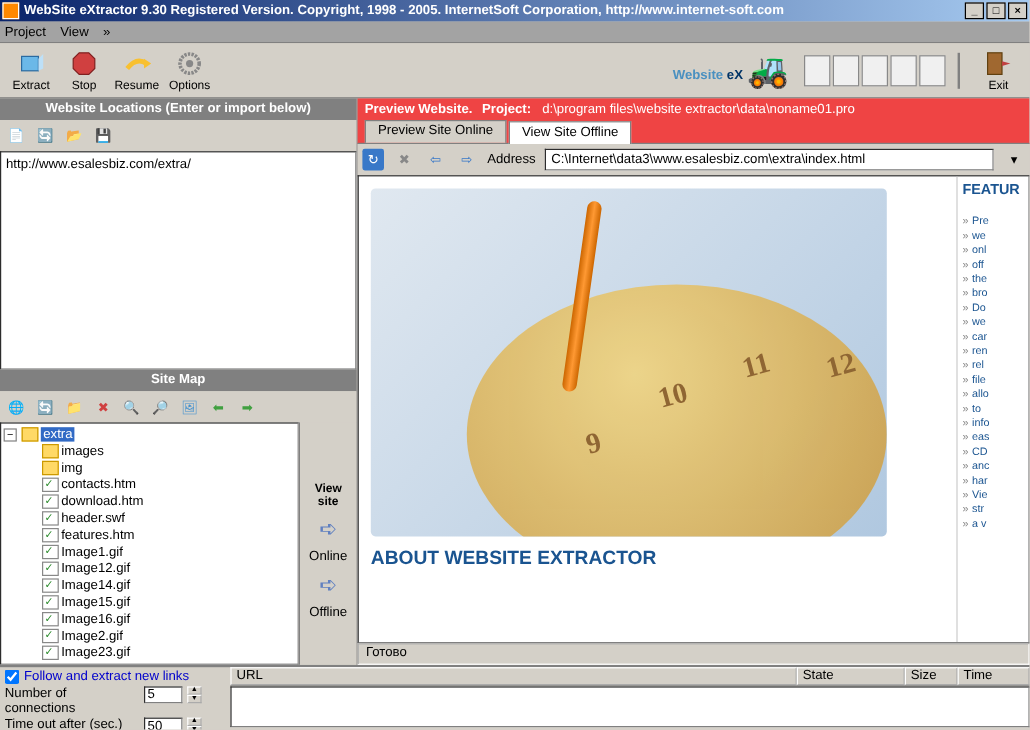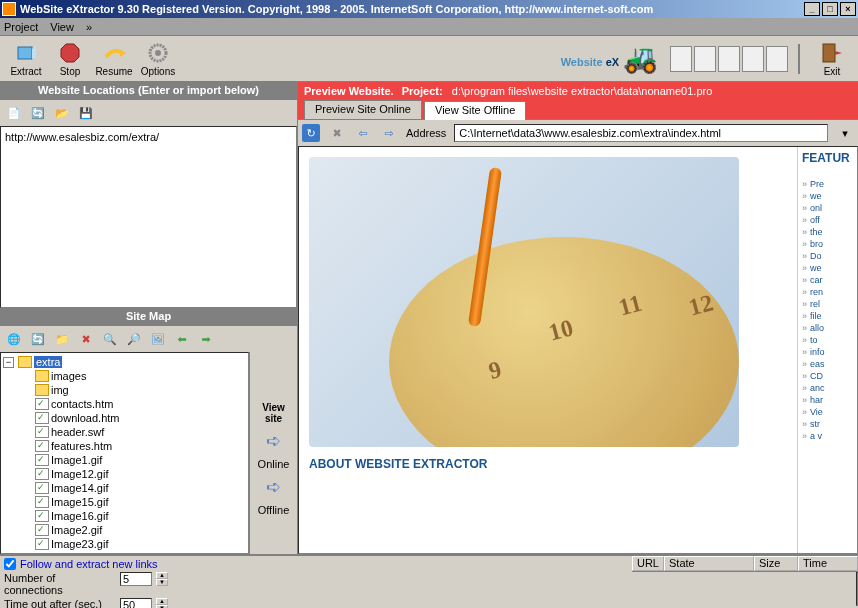--- a/index.html
+++ b/index.html
@@ -58,41 +58,41 @@
 .addr-bar { background: #d4d0c8; height: 26px; display: flex; align-items: center; padding: 2px 4px; gap: 8px; }
 .addr-input { flex: 1; background: #fff; border: 1px inset #808080; padding: 2px 4px; height: 18px; }
 .nav-ico { width: 18px; height: 18px; display: flex; align-items: center; justify-content: center; cursor: pointer; }
 
 .browser { flex: 1; background: #fff; border: 1px inset #808080; display: flex; overflow: hidden; position: relative; }
 .page-content { flex: 1; padding: 10px; position: relative; }
 .page-img { width: 430px; height: 290px; background: linear-gradient(135deg, #e0e8f0, #b0c8e0); border-radius: 4px; position: relative; overflow: hidden; }
 .clock { position: absolute; right: 0px; bottom: -40px; width: 350px; height: 250px; border-radius: 50%; background: radial-gradient(circle at 40% 30%, #f0d480, #c89840); opacity: 0.9; }
 .clock-num { position: absolute; font-family: Georgia, serif; font-size: 24px; font-weight: bold; color: #8a5a20; transform: rotate(-15deg); }
 .pen { position: absolute; left: 170px; top: 10px; width: 12px; height: 160px; background: linear-gradient(90deg, #cc6600, #ff9933, #cc6600); border-radius: 6px; transform: rotate(8deg); }
-.page-h2 { color: #1a5490; font-weight: bold; font-size: 12px; margin-top: 10px; }
+.page-h2 { color: #1a5490; font-weight: bold; font-size: 16px; margin-top: 10px; }
 .side-txt { width: 60px; border-left: 1px solid #ccc; padding: 4px; overflow: hidden; }
 .side-txt h3 { color: #1a5490; font-weight: bold; font-size: 12px; }
 .side-txt ul { list-style: none; margin-top: 14px; }
 .side-txt li { color: #1a5490; font-size: 9px; padding-left: 8px; position: relative; margin-bottom: 2px; }
 .side-txt li::before { content: '»'; position: absolute; left: 0; color: #888; }
 
 .status { background: #d4d0c8; height: 18px; border: 1px inset #fff; padding: 1px 6px; }
 
 .bottom { border-top: 2px solid #808080; display: flex; height: 52px; }
 .bottom-left { width: 192px; padding: 2px 4px; display: flex; flex-direction: column; gap: 2px; }
 .chk-row { display: flex; align-items: center; gap: 4px; }
 .chk-row input[type=checkbox] { width: 12px; height: 12px; }
 .chk-row .blue { color: #0000cc; }
 .num-row { display: flex; align-items: flex-start; gap: 4px; }
 .num-row label { width: 112px; }
 .num-input { width: 32px; border: 1px inset #808080; background: #fff; padding: 0 2px; }
 .spinner { display: flex; flex-direction: column; }
 .spin-btn { width: 12px; height: 7px; background: #d4d0c8; border: 1px outset #fff; font-size: 6px; line-height: 5px; text-align: center; cursor: pointer; }
 
-.bottom-right { flex: 1; display: flex; flex-direction: column; align-items: flex-end; }
+.bottom-right { flex: 1; display: flex; flex-direction: column; }
 .list-hdr { display: flex; background: #d4d0c8; border-bottom: 1px solid #808080; height: 16px; }
 .list-hdr .col { border: 1px outset #fff; padding: 0 4px; }
 .list-body { flex: 1; background: #fff; border: 1px inset #808080; }
 </style>
 </head>
 <body>
 
 <div class="titlebar">
   <div class="icon"></div>
   <span class="title-text">WebSite eXtractor 9.30  Registered Version. Copyright, 1998 - 2005. InternetSoft Corporation, http://www.internet-soft.com</span>
@@ -313,20 +313,21 @@
             <li>eas</li>
             <li>CD</li>
             <li>anc</li>
             <li>har</li>
             <li>Vie</li>
             <li>str</li>
             <li>a v</li>
           </ul>
       </div>
     </div>
+    <div class="status">Готово</div>
   </div>
 </div>
 
 <div class="bottom">
   <div class="bottom-left">
     <div class="chk-row">
       <input type="checkbox" checked="" style="">
       <span class="blue">Follow and extract new links</span>
     </div>
     <div class="num-row">

